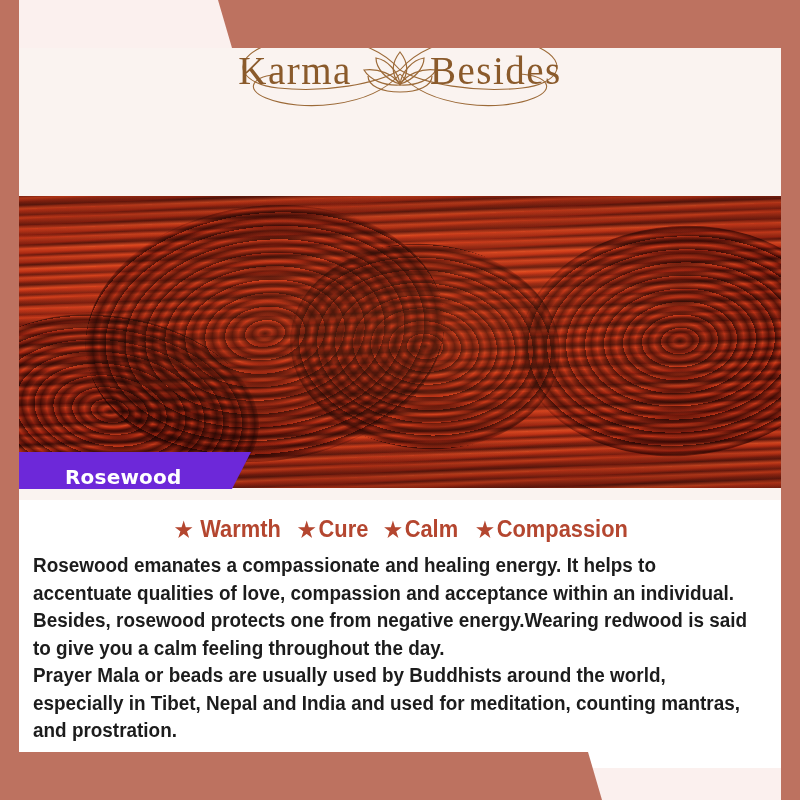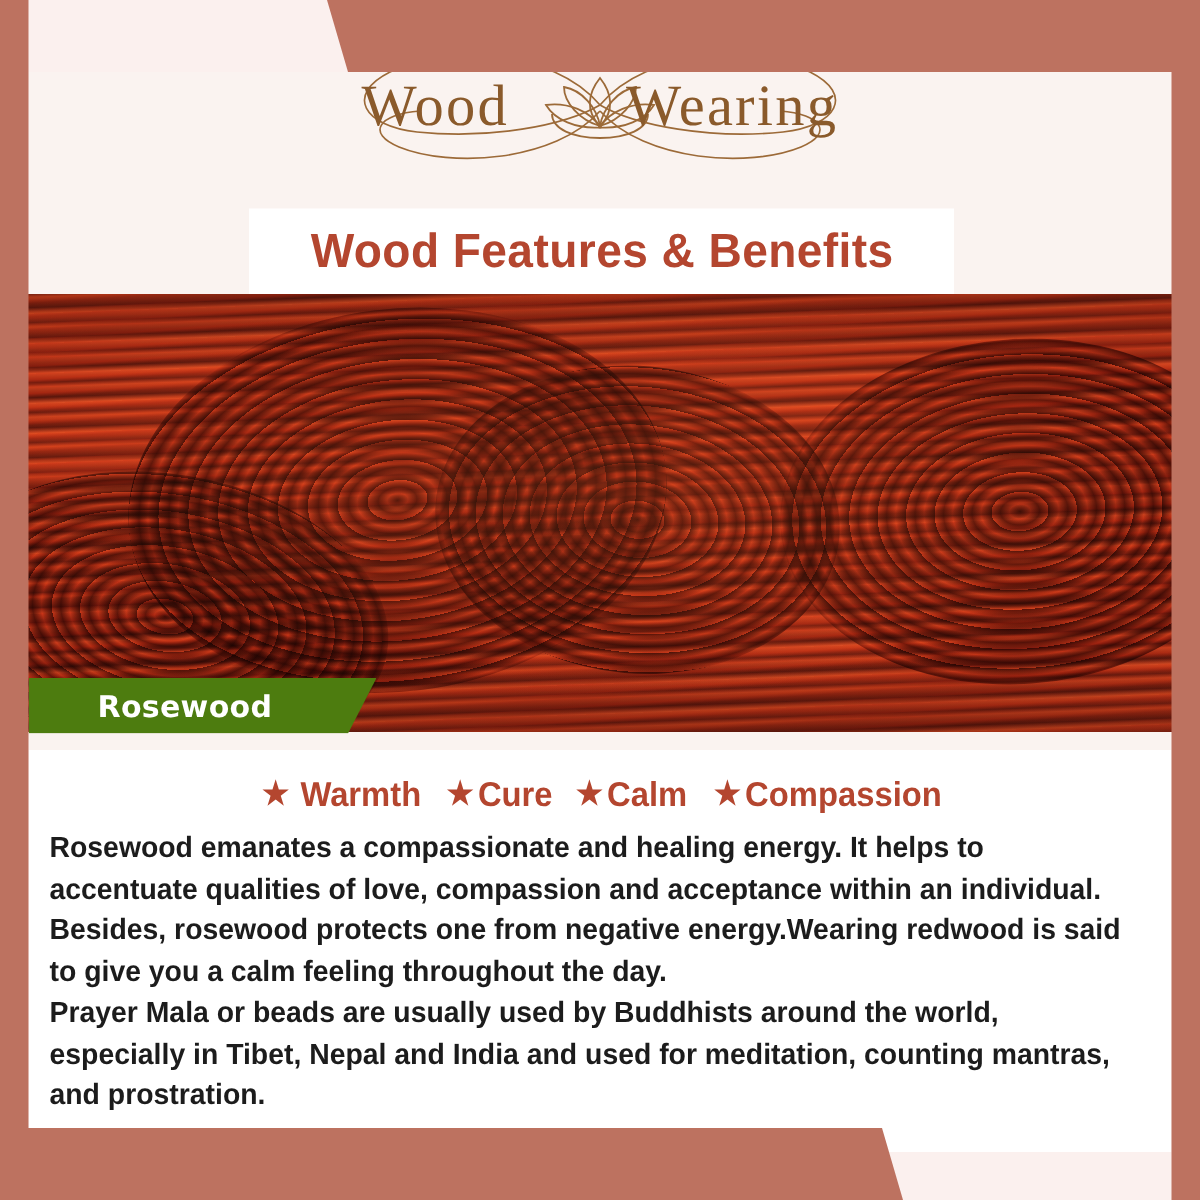--- a/index.html
+++ b/index.html
@@ -192,23 +192,23 @@
     background:
       radial-gradient(ellipse 700px 230px at 50% 45%, rgba(255,110,50,0.22) 0%, rgba(60,12,6,0.0) 60%),
       linear-gradient(180deg, rgba(40,8,4,0.25) 0%, rgba(0,0,0,0) 18%, rgba(0,0,0,0) 80%, rgba(40,8,4,0.30) 100%);
   }
 
   
   .wood-label {
     position:absolute;
     left:19px; top:452px;
     width:232px; height:37px;
-    background:#4d7c0f;
+    background:#6d28d9;
     clip-path:polygon(0 0, 232px 0, 213px 37px, 0 37px);
-    display:flex; align-items:center;
+    display:flex; align-items:flex-end;
     z-index:4;
   }
   .wood-label span {
     margin-left:46px;
     font-family:"DejaVu Sans","Liberation Sans", sans-serif;
     font-size:20px; font-weight:bold;
     color:#ffffff;
     letter-spacing:0.2px;
   }
 
@@ -284,29 +284,26 @@
         <g fill="none" stroke="#9c6a38" stroke-width="1.2">
           <path d="M200 26 C192 36 190 48 200 58 C210 48 208 36 200 26 Z"></path>
           <path d="M200 58 C186 54 176 42 176 32 C188 34 198 46 200 58 Z"></path>
           <path d="M200 58 C214 54 224 42 224 32 C212 34 202 46 200 58 Z"></path>
           <path d="M200 59 C184 60 170 54 164 44 C178 42 194 48 200 59 Z"></path>
           <path d="M200 59 C216 60 230 54 236 44 C222 42 206 48 200 59 Z"></path>
           <path d="M168 50 C168 60 182 66 200 66 C218 66 232 60 232 50"></path>
         </g>
       </svg>
       <div class="logo-text">
-        <span class="logo-word">Wood</span>
-        <span class="logo-word">Wearing</span>
+        <span class="logo-word">Karma</span>
+        <span class="logo-word">Besides</span>
       </div>
     </div>
   </div>
 
-  <div class="title-banner">
-    <h1>Wood Features &amp; Benefits</h1>
-  </div>
 
   <div class="wood">
     <div class="wood-layer wood-base"></div>
     <div class="knot knot-a"></div>
     <div class="knot knot-b"></div>
     <div class="knot knot-c"></div>
     <div class="knot knot-d"></div>
     <div class="wood-layer wood-streaks"></div>
     <div class="wood-layer wood-shade"></div>
   </div>

